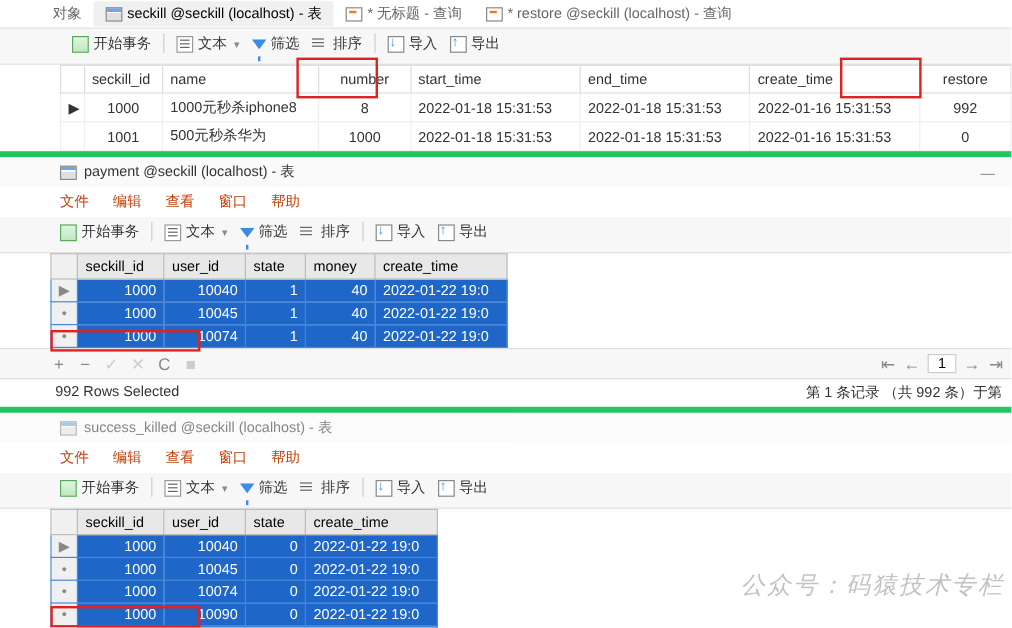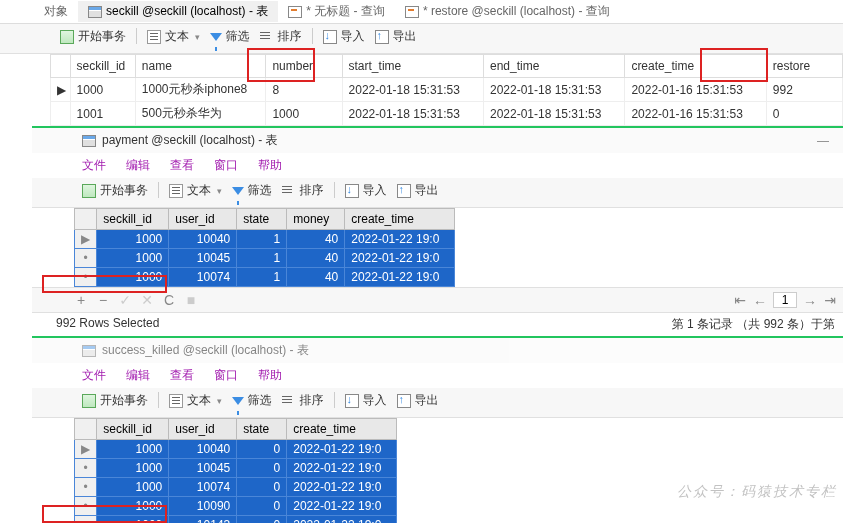--- a/index.html
+++ b/index.html
@@ -25,49 +25,49 @@
 .ico-imp { border: 1px solid #888; background: #fff; position: relative; }
 .ico-imp::after { content: "↓"; position: absolute; left: 1px; top: -2px; color: #3b8de3; font-size: 11px; }
 .ico-exp { border: 1px solid #888; background: #fff; position: relative; }
 .ico-exp::after { content: "↑"; position: absolute; left: 1px; top: -2px; color: #3b8de3; font-size: 11px; }
 .sep { width: 1px; height: 16px; background: #ccc; }
 .dd::after { content: "▾"; font-size: 9px; color: #888; margin-left: 2px; }
 
 .grid { border-collapse: collapse; width: 100%; table-layout: fixed; }
 .grid th { text-align: left; padding: 4px 6px; background: #fff; border: 1px solid #ddd; font-weight: normal; color: #333; }
 .grid td { padding: 3px 6px; border: 1px solid #eee; color: #333; white-space: nowrap; overflow: hidden; }
-.grid td.num, .grid th.num { text-align: left; }
+.grid td.num, .grid th.num { text-align: center; }
 .rowptr { width: 18px; text-align: center; color: #888; border-right: 1px solid #ddd; }
 
 .grid-sel { border-collapse: collapse; }
 .grid-sel th { background: #e8e8e8; border: 1px solid #bbb; padding: 3px 6px; text-align: left; font-weight: normal; }
 .grid-sel td { background: #1e66c8; color: #fff; border: 1px solid #4a86d8; padding: 2px 6px; }
 .grid-sel td.num { text-align: right; }
 .rowmark { background: #f0f0f0 !important; color: #888 !important; width: 14px; text-align: center; border: 1px solid #bbb; }
 
-.section { border-top: 2px solid #22c55e; margin-left: 32px; }
+.section { border-top: 5px solid #22c55e; }
 .sec-title { display: flex; align-items: center; gap: 6px; padding: 4px 6px; background: #fafafa; }
 .menubar { display: flex; gap: 20px; padding: 4px 10px; background: #fff; }
-.menubar span { color: #a21caf; cursor: pointer; }
+.menubar span { color: #c2410c; cursor: pointer; }
 
 .footer-tools { display: flex; align-items: center; gap: 8px; padding: 4px 6px; background: #f7f7f7; border-top: 1px solid #e0e0e0; }
 .ft { width: 14px; height: 14px; display: inline-flex; align-items: center; justify-content: center; color: #888; cursor: pointer; font-size: 14px; }
 .pager { margin-left: auto; display: flex; align-items: center; gap: 6px; color: #888; }
 .pager input { width: 24px; text-align: center; border: 1px solid #ccc; }
 
 .status { padding: 3px 8px; color: #333; background: #fff; border-top: 1px solid #e0e0e0; display: flex; justify-content: space-between; }
 
 .redbox { position: absolute; border: 2px solid #d22; pointer-events: none; }
 .r1 { left: 247px; top: 48px; width: 68px; height: 34px; }
 .r2 { left: 700px; top: 48px; width: 68px; height: 34px; }
 .r3 { left: 42px; top: 275px; width: 125px; height: 18px; }
 .r4 { left: 42px; top: 505px; width: 125px; height: 18px; }
 
 .sec-title-txt { color: #333; }
-.watermark { position: absolute; right: 6px; bottom: 22px; color: rgba(120,120,120,0.45); font-size: 14px; letter-spacing: 2px; font-style: italic; }
+.watermark { position: absolute; right: 6px; bottom: 22px; color: rgba(120,120,120,0.45); font-size: 20px; letter-spacing: 2px; font-style: italic; }
 </style>
 </head>
 <body>
 
 <div class="tabs-top">
   <div class="tab" style="padding-left:44px;">
       <span>对象</span>
     </div>
   <div class="tab active">
       <span class="tbl-icon"></span>
@@ -254,21 +254,21 @@
     <span class="ft">C</span>
     <span class="ft" style="color:#ccc;">■</span>
     <div class="pager">
       <span class="ft">⇤</span>
       <span class="ft">←</span>
       <input value="1" style="">
       <span class="ft">→</span>
       <span class="ft">⇥</span>
     </div>
   </div>
-  <div class="status" style="padding-left:24px;">
+  <div class="status" style="padding-left:46px;">
     <span>992 Rows Selected</span>
     <span>第 1 条记录 （共 992 条）于第</span>
   </div>
 </div>
 
 <div class="section">
   <div class="sec-title" style="padding-left:50px; opacity:0.6;">
     <span class="tbl-icon"></span>
     <span class="sec-title-txt">success_killed @seckill (localhost) - 表</span>
   </div>

